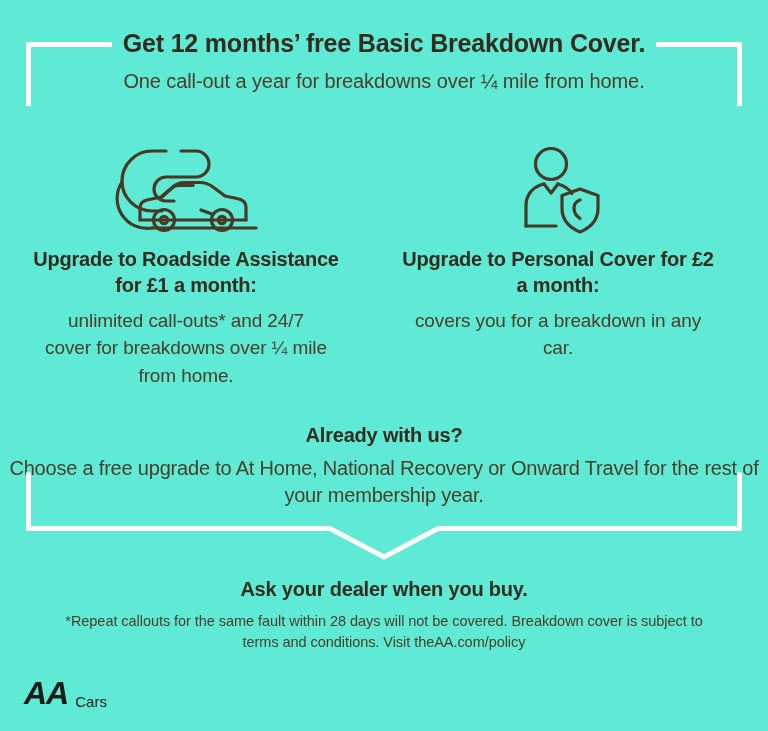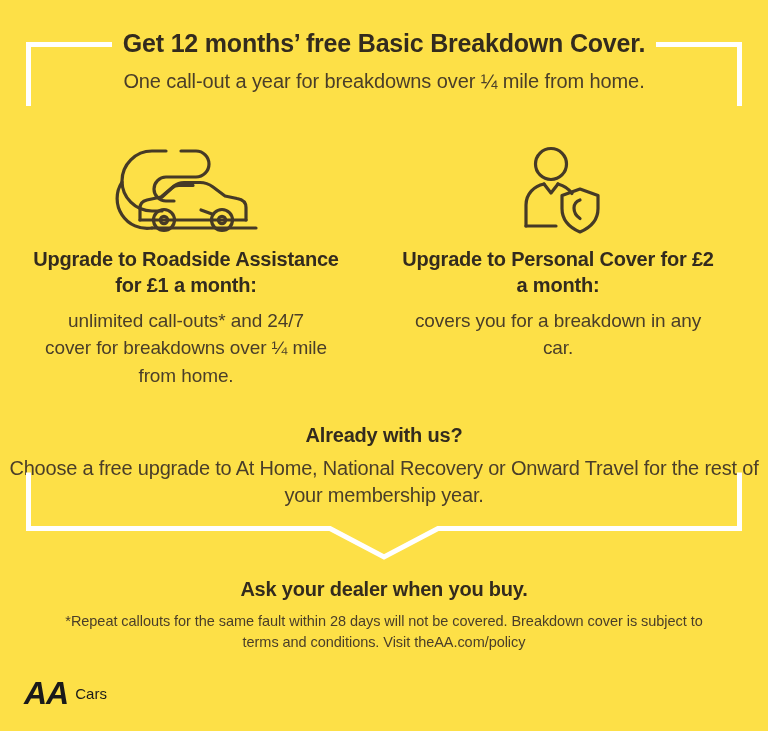--- a/index.html
+++ b/index.html
@@ -10,21 +10,21 @@
     width: 768px;
     height: 731px;
     background: #FFD300;
     font-family: "Liberation Sans", sans-serif;
     overflow: hidden;
   }
   .poster {
     position: relative;
     width: 768px;
     height: 731px;
-    background: #fde047;
+    background: #5eead4;
     box-sizing: border-box;
   }
 
   
   .bracket-top-left {
     position: absolute;
     left: 26px;
     top: 42px;
     width: 86px;
     height: 64px;
@@ -163,21 +163,21 @@
     padding: 0 55px;
     letter-spacing: -0.05px;
   }
 
   
   .logo {
     position: absolute;
     left: 24px;
     bottom: 22px;
     display: flex;
-    align-items: center;
+    align-items: flex-end;
   }
   .logo-aa {
     font-family: "Liberation Sans", sans-serif;
     font-size: 32px;
     font-weight: bold;
     font-style: italic;
     color: #1A1A1A;
     letter-spacing: -1px;
     line-height: 1;
   }

